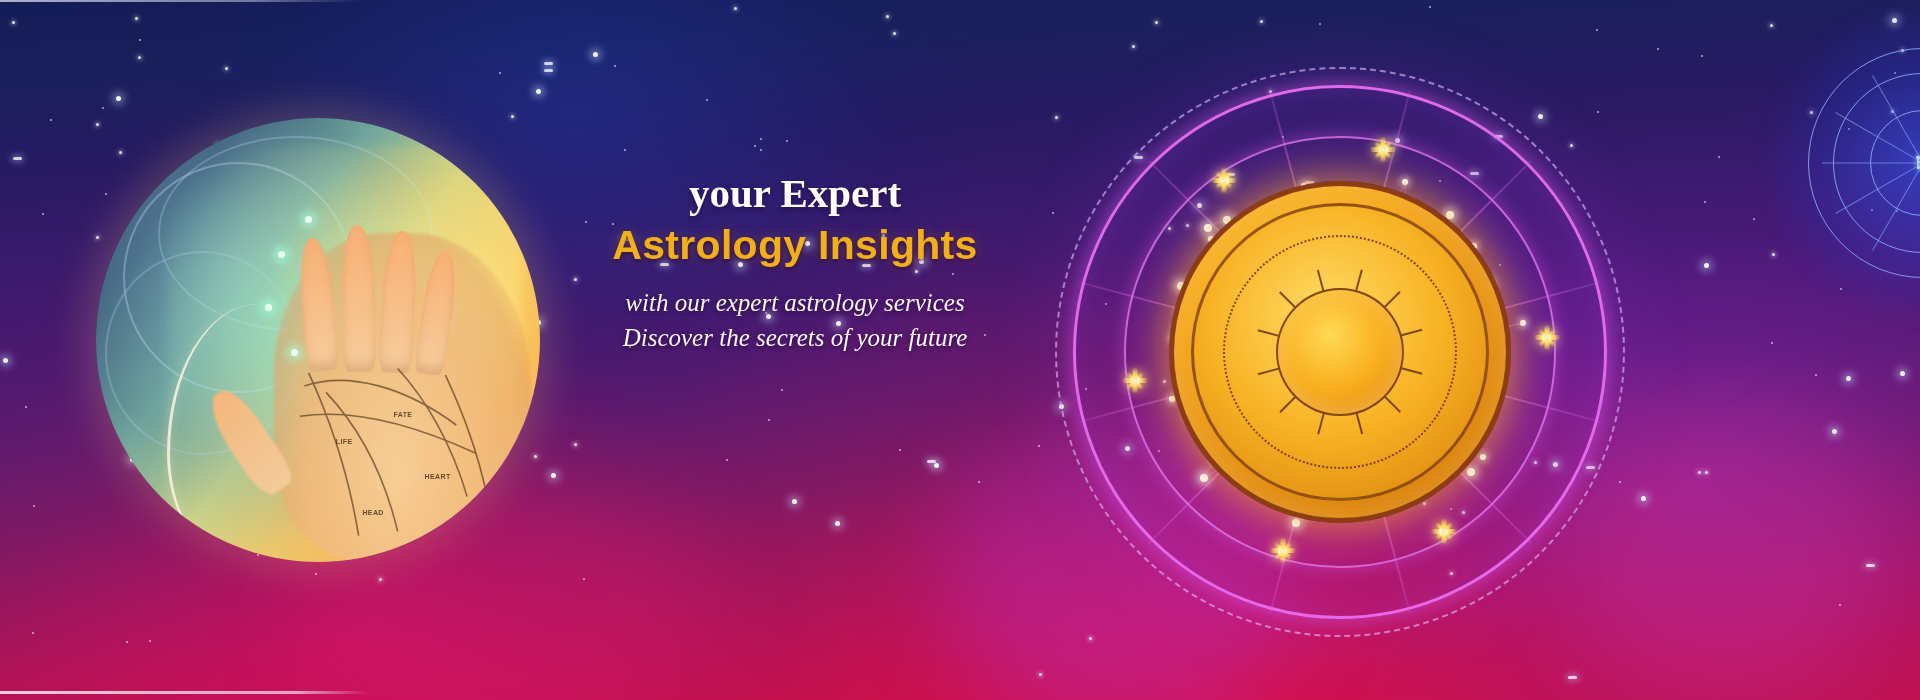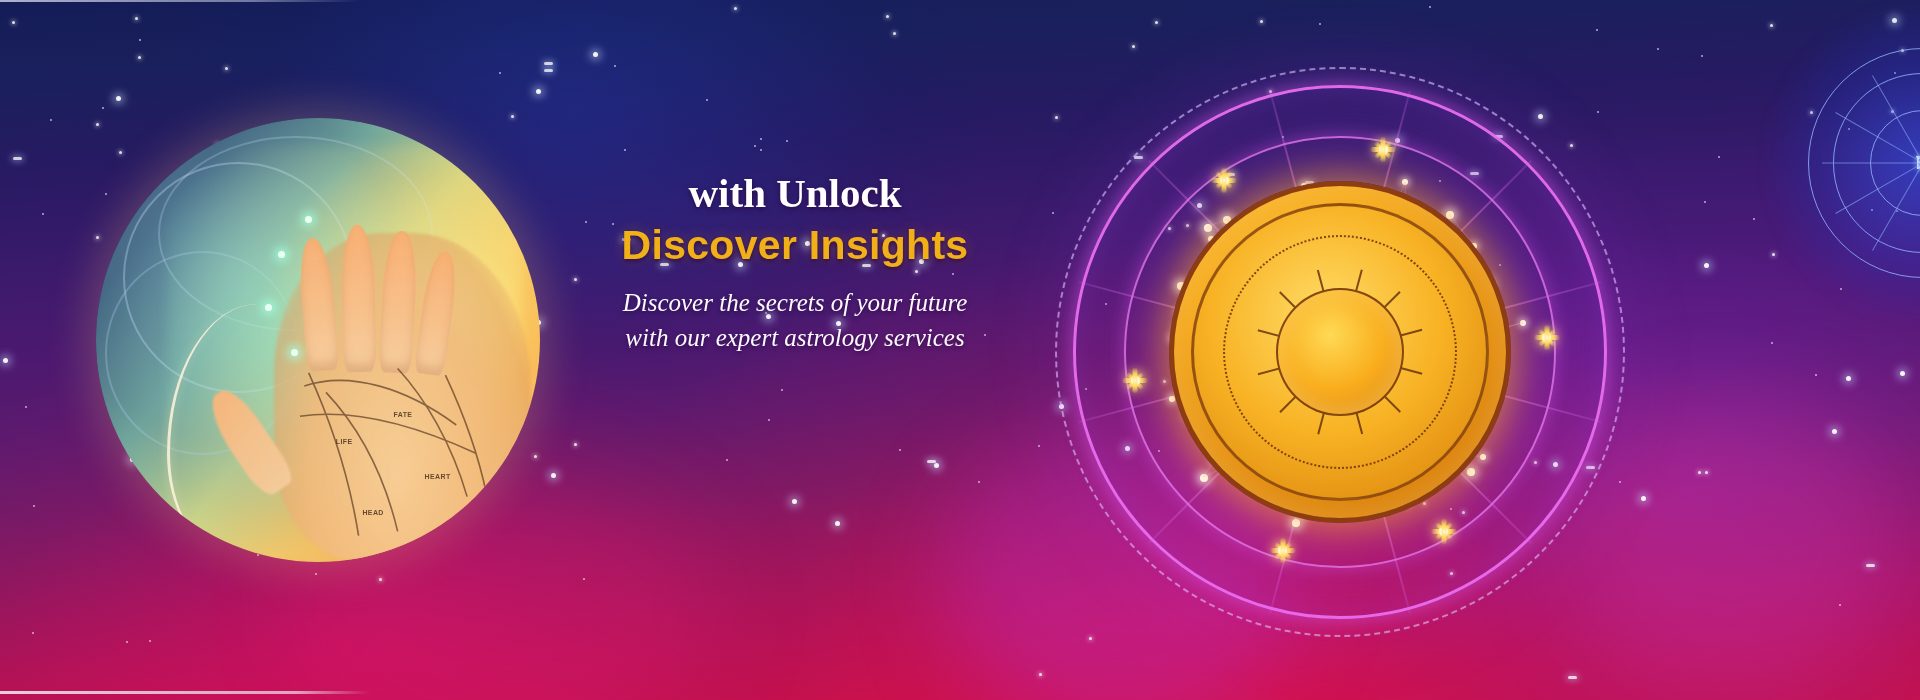--- a/index.html
+++ b/index.html
@@ -432,25 +432,25 @@
       <div class="palm-chart-text" style="left:54%;top:72%;">LIFE</div>
       <div class="palm-chart-text" style="left:67%;top:66%;">FATE</div>
       <div class="glow-dot" style="left:41%;top:30%;"></div>
       <div class="glow-dot" style="left:47%;top:22%;"></div>
       <div class="glow-dot" style="left:38%;top:42%;"></div>
       <div class="glow-dot" style="left:44%;top:52%;"></div>
     </div>
   </div>
 
   <div class="copy">
-    <div class="line-white">with Unlock</div>
-    <div class="line-gold-2">Discover Insights</div>
+    <div class="line-white">your Expert</div>
+    <div class="line-gold-2">Astrology Insights</div>
     <div class="subtitle">
+      <div>with our expert astrology services</div>
       <div>Discover the secrets of your future</div>
-      <div>with our expert astrology services</div>
     </div>
   </div>
 
   <div class="wheel">
     <div class="wheel-glow"></div>
     <div class="ring ring-outer-dash"></div>
     <div class="ring ring-outer"></div>
     <div class="ring ring-mid"></div>
     <div class="constell-field" id="constell">
         <div class="spoke" style="transform: translateX(-50%) rotate(15deg);"></div>

